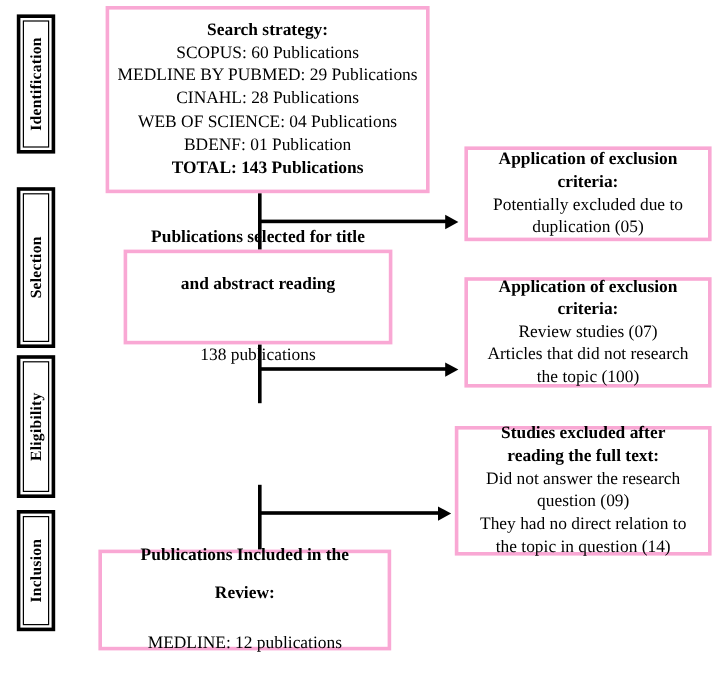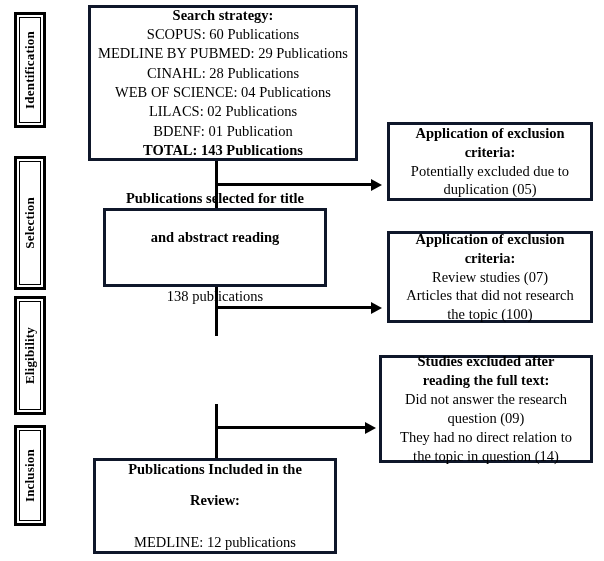--- a/index.html
+++ b/index.html
@@ -42,21 +42,21 @@
     font-weight: bold;
     font-size: 13px;
     letter-spacing: 0.2px;
     white-space: nowrap;
   }
 
   
   .box {
     position: absolute;
     box-sizing: border-box;
-    border: 3px solid #0f172a;
+    border: 3px solid #f9a8d4;
     background: #ffffff;
     display: flex;
     flex-direction: column;
     align-items: center;
     justify-content: center;
     padding: 22px 8px;
   }
   .box .ln {
     display: block;
     font-size: 14.5px;
@@ -134,34 +134,33 @@
   <div class="vline" style="left:215px; top:404px; height:56px;"></div>
   <div class="hline" style="left:215px; top:426px; width:152px;"></div>
   <div class="arrowhead" style="left:365px; top:421.5px;"></div>
 
   <div class="box tight" style="left:88px; top:5px; width:270px; height:156px;">
     <span class="ln b">Search strategy:</span>
     <span class="ln">SCOPUS: 60 Publications</span>
     <span class="ln">MEDLINE BY PUBMED: 29 Publications</span>
     <span class="ln">CINAHL: 28 Publications</span>
     <span class="ln">WEB OF SCIENCE: 04 Publications</span>
-    <span class="ln">LILACS: 02 Publications</span>
     <span class="ln">BDENF: 01 Publication</span>
     <span class="ln b">TOTAL: 143 Publications</span>
   </div>
 
   <div class="box" style="left:103px; top:208px; width:224px; height:79px;gap:20px;">
     <span class="ln b">Publications selected for title</span>
     <span class="ln b">and abstract reading</span>
     <span class="gap"></span>
     <span class="ln">138 publications</span>
   </div>
 
 
-  <div class="box" style="left:93px; top:458px; width:244px; height:96px;gap:12px;">
+  <div class="box" style="left:82px; top:458px; width:244px; height:84px;gap:12px;">
     <span class="ln b">Publications Included in the</span>
     <span class="ln b">Review:</span>
     <span class="gap"></span>
     <span class="ln">MEDLINE: 12 publications</span>
   </div>
 
   <div class="box" style="left:387px; top:122px; width:206px; height:79px;">
     <span class="ln b">Application of exclusion</span>
     <span class="ln b">criteria:</span>
     <span class="ln">Potentially excluded due to</span>

